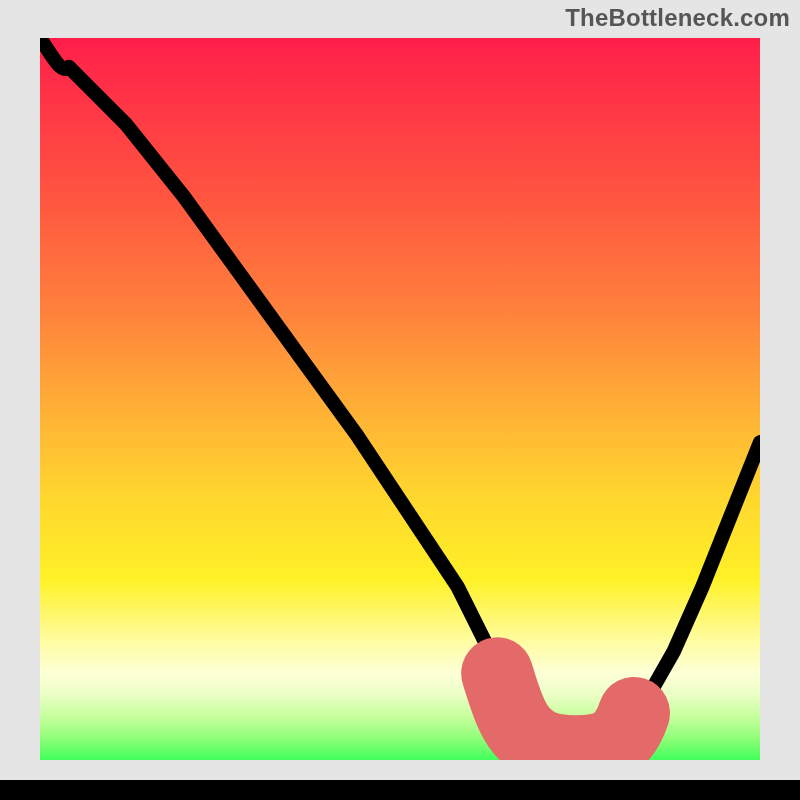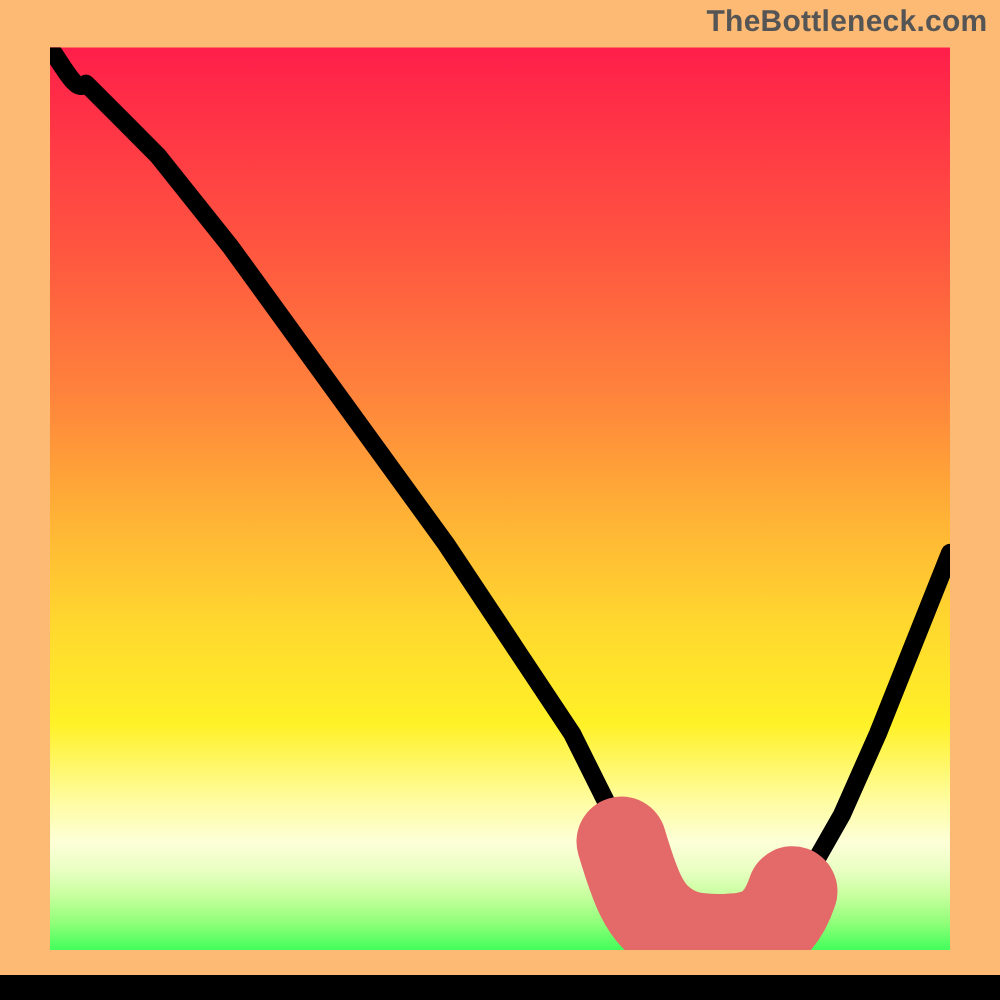--- a/index.html
+++ b/index.html
@@ -8,21 +8,21 @@
     width: 800px;
     height: 800px;
     background: #000;
     overflow: hidden;
     font-family: Arial, Helvetica, sans-serif;
   }
   .frame {
     position: relative;
     width: 800px;
     height: 780px;
-    background: #fdba74;
+    background: #e5e5e5;
   }
   .watermark {
     position: absolute;
     top: 4px;
     right: 10px;
     color: #555;
     font-size: 24px;
     font-weight: 600;
     letter-spacing: 0.2px;
     z-index: 10;

